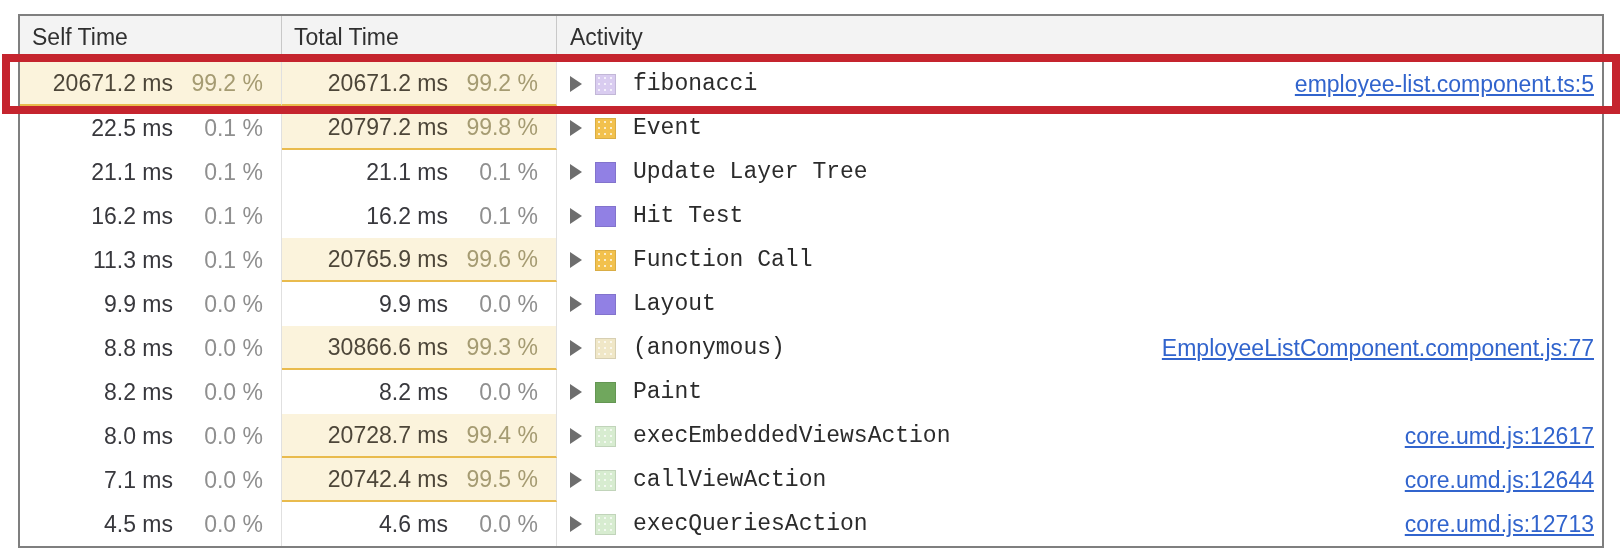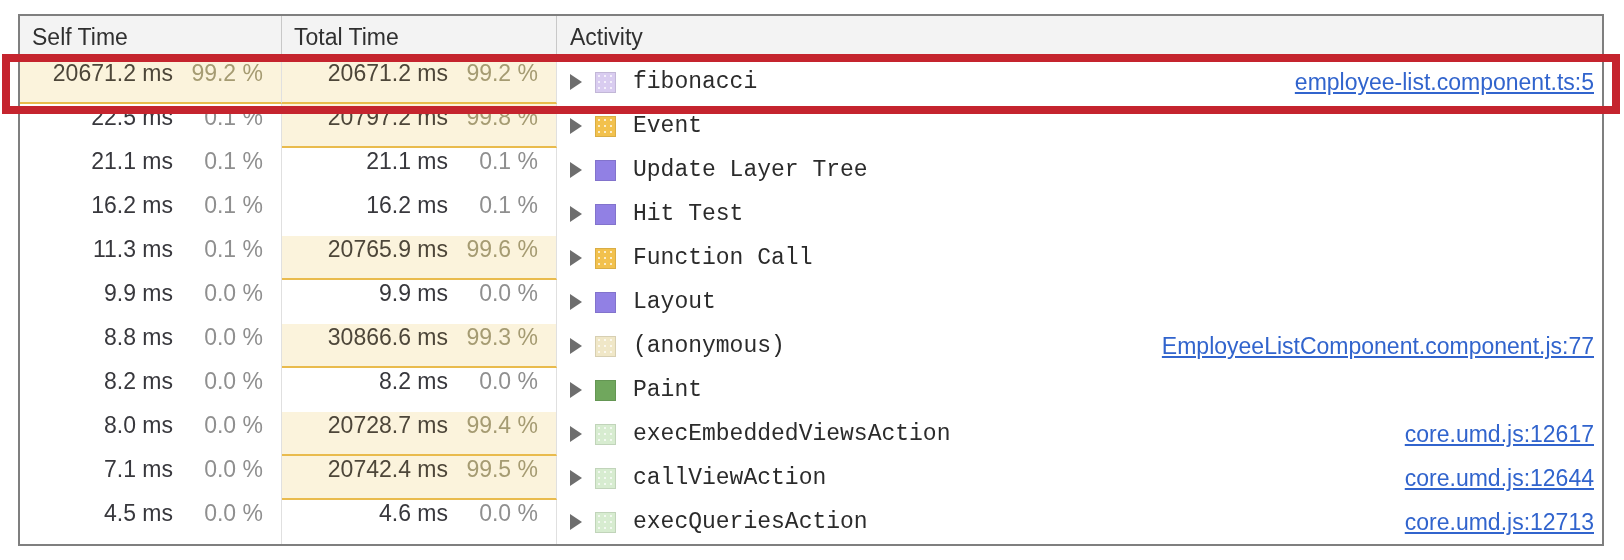--- a/index.html
+++ b/index.html
@@ -10,32 +10,32 @@
   }
   .stage { position:relative; width:1624px; height:560px; }
 
   .grid {
     position:absolute; left:18px; top:14px; width:1586px;
     border:2px solid #7f7f7f; background:#fff; box-sizing:border-box;
   }
 
   .grid-header {
     display:flex; height:42px; background:#f3f3f3;
-    border-bottom:2px solid #7f1d1d;
+    border-bottom:4px solid #7f1d1d;
     font-size:23px; color:#303030;
   }
   .hcol { display:flex; align-items:center; box-sizing:border-box; height:100%; }
   .hcol.self   { width:262px; border-right:1px solid #c8c8c8; padding-left:12px; }
   .hcol.total  { width:275px; border-right:1px solid #c8c8c8; padding-left:12px; }
   .hcol.activity { flex:1; padding-left:13px; }
 
   .row { display:flex; height:44px; }
   .cell { box-sizing:border-box; height:100%; }
   .cell.time {
-    display:flex; justify-content:flex-end;
+    display:flex; align-items:center; justify-content:flex-end;
     padding-right:18px; font-size:23px; color:#38383d;
   }
   .cell.self  { width:262px; border-right:1px solid #e0e0e0; }
   .cell.total { width:275px; border-right:1px solid #e0e0e0; }
   .cell.time .pct { width:90px; text-align:right; color:#8f8f8f; }
   .cell.time.hl { background:#fbf3dc; border-bottom:2px solid #e9bb4d; }
   .cell.time.hl .ms  { color:#4d4639; }
   .cell.time.hl .pct { color:#a59b72; }
 
   .cell.activity {

